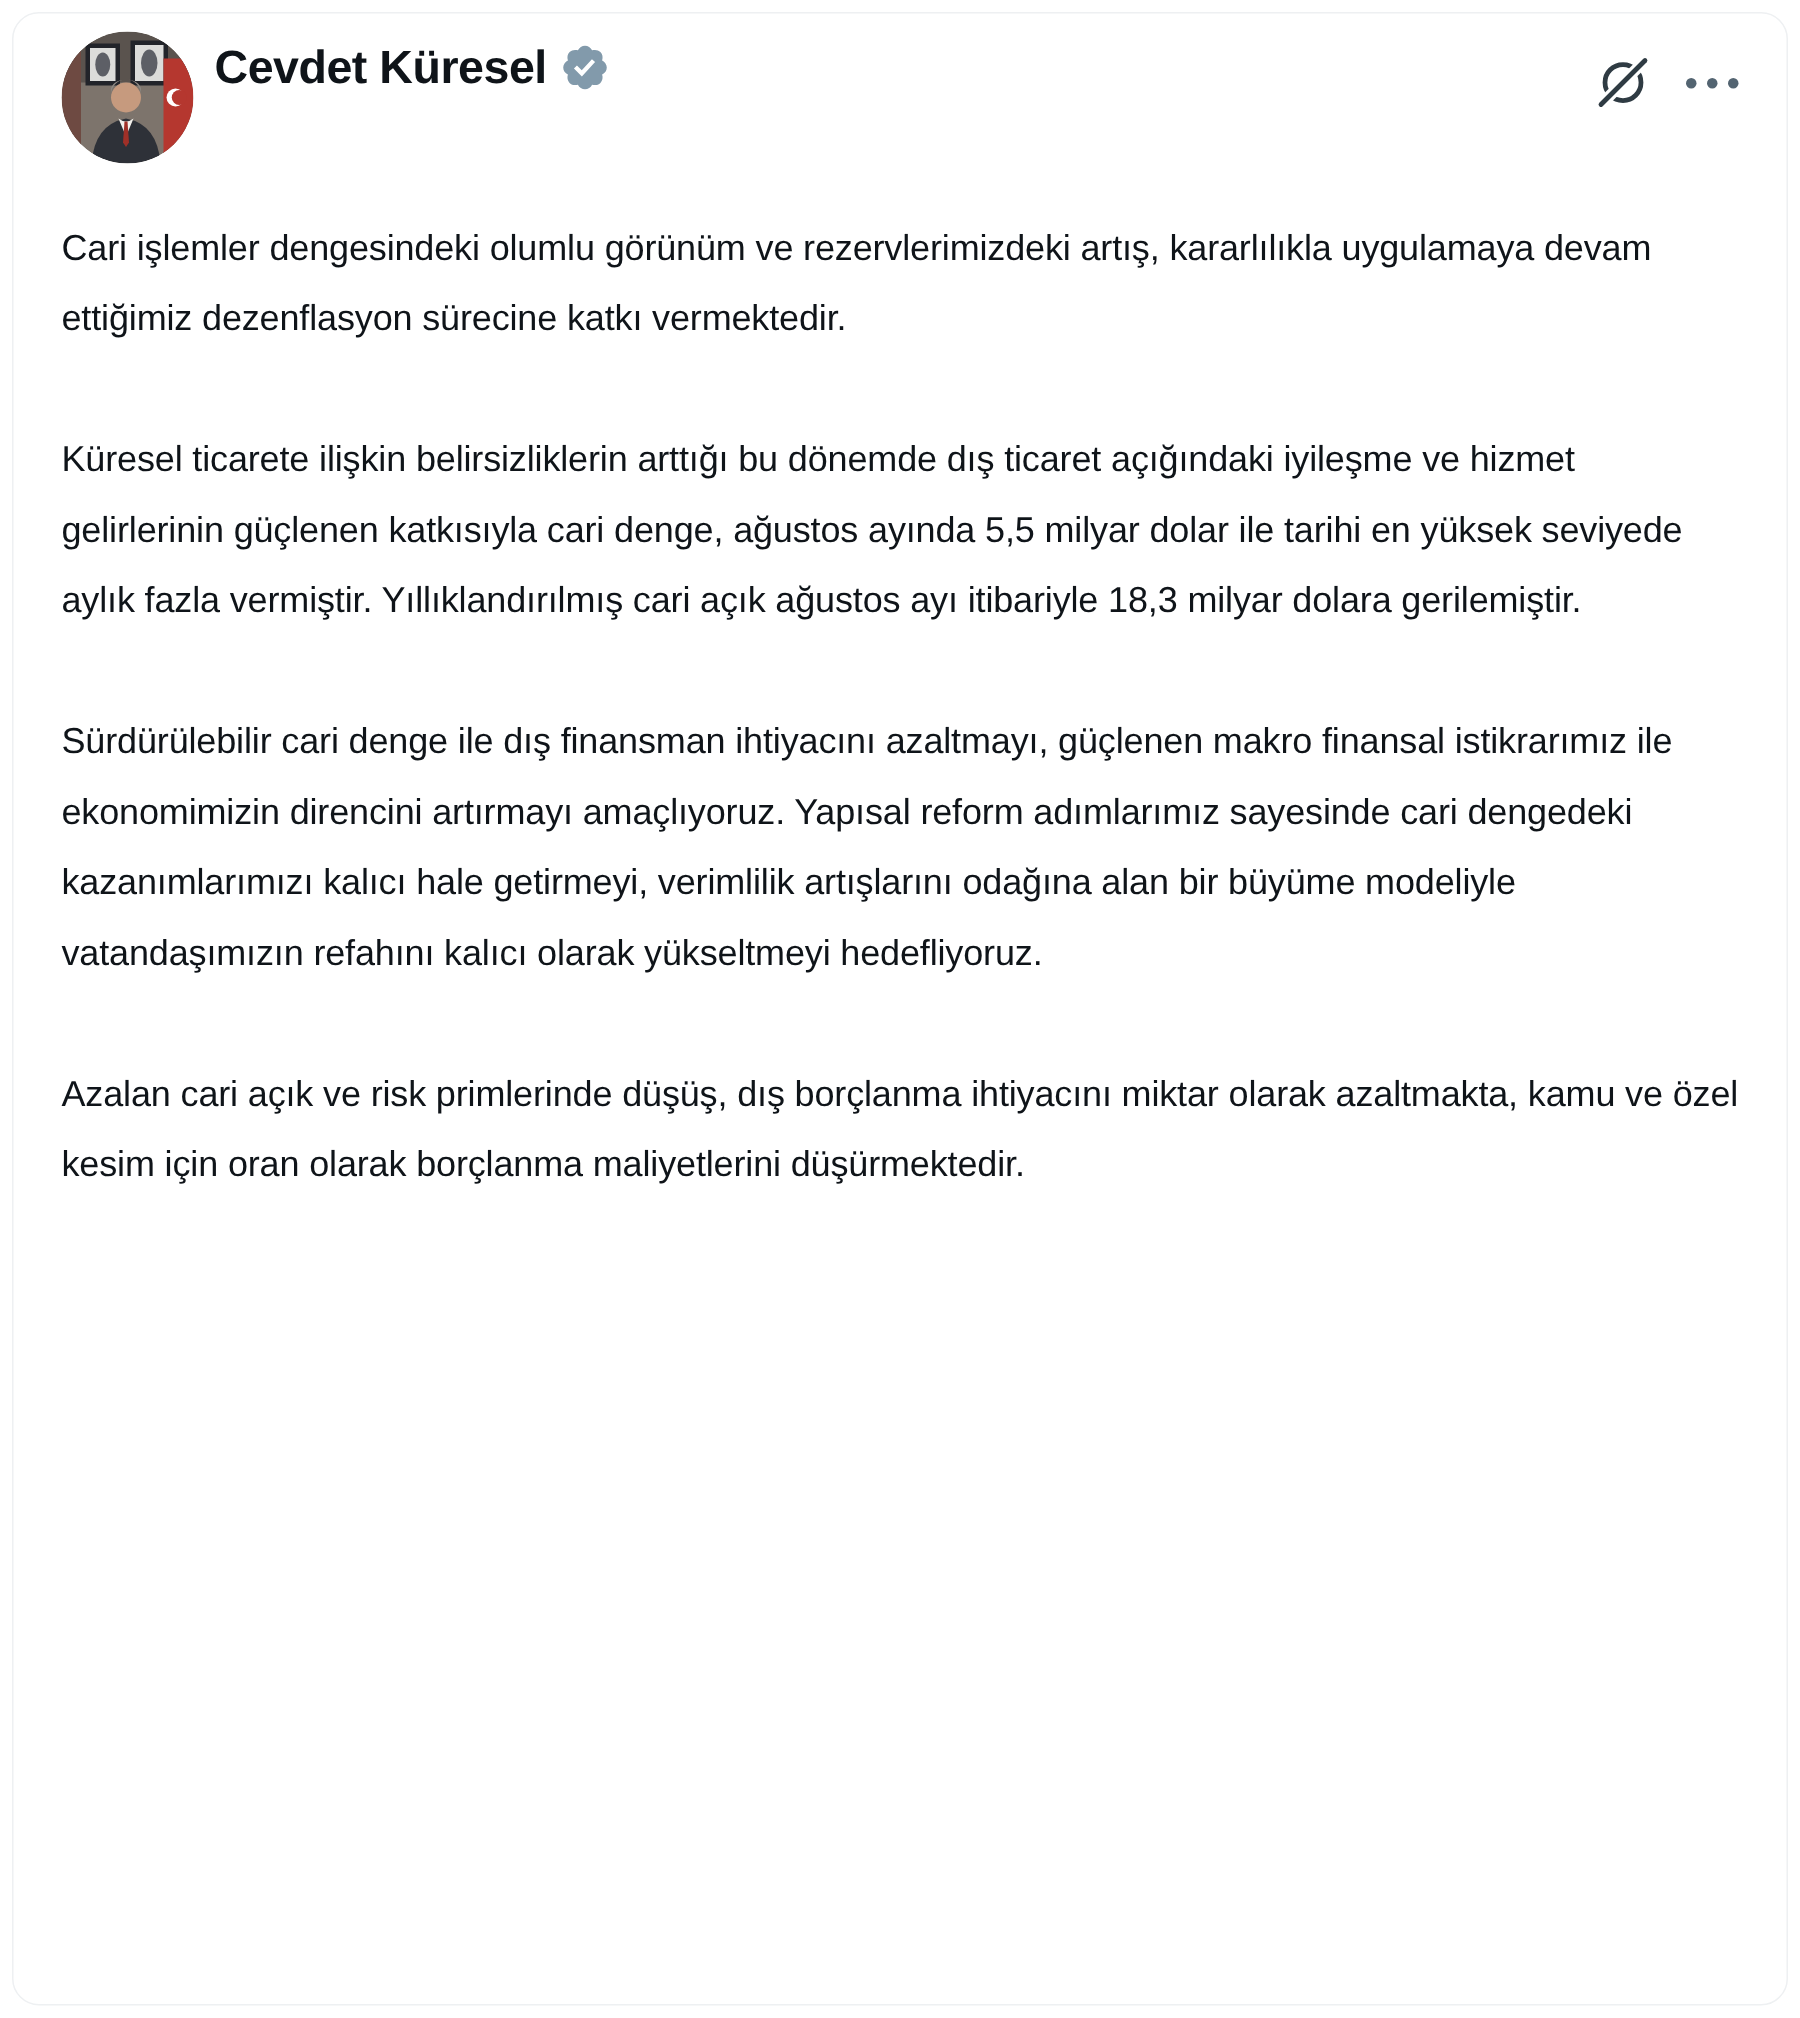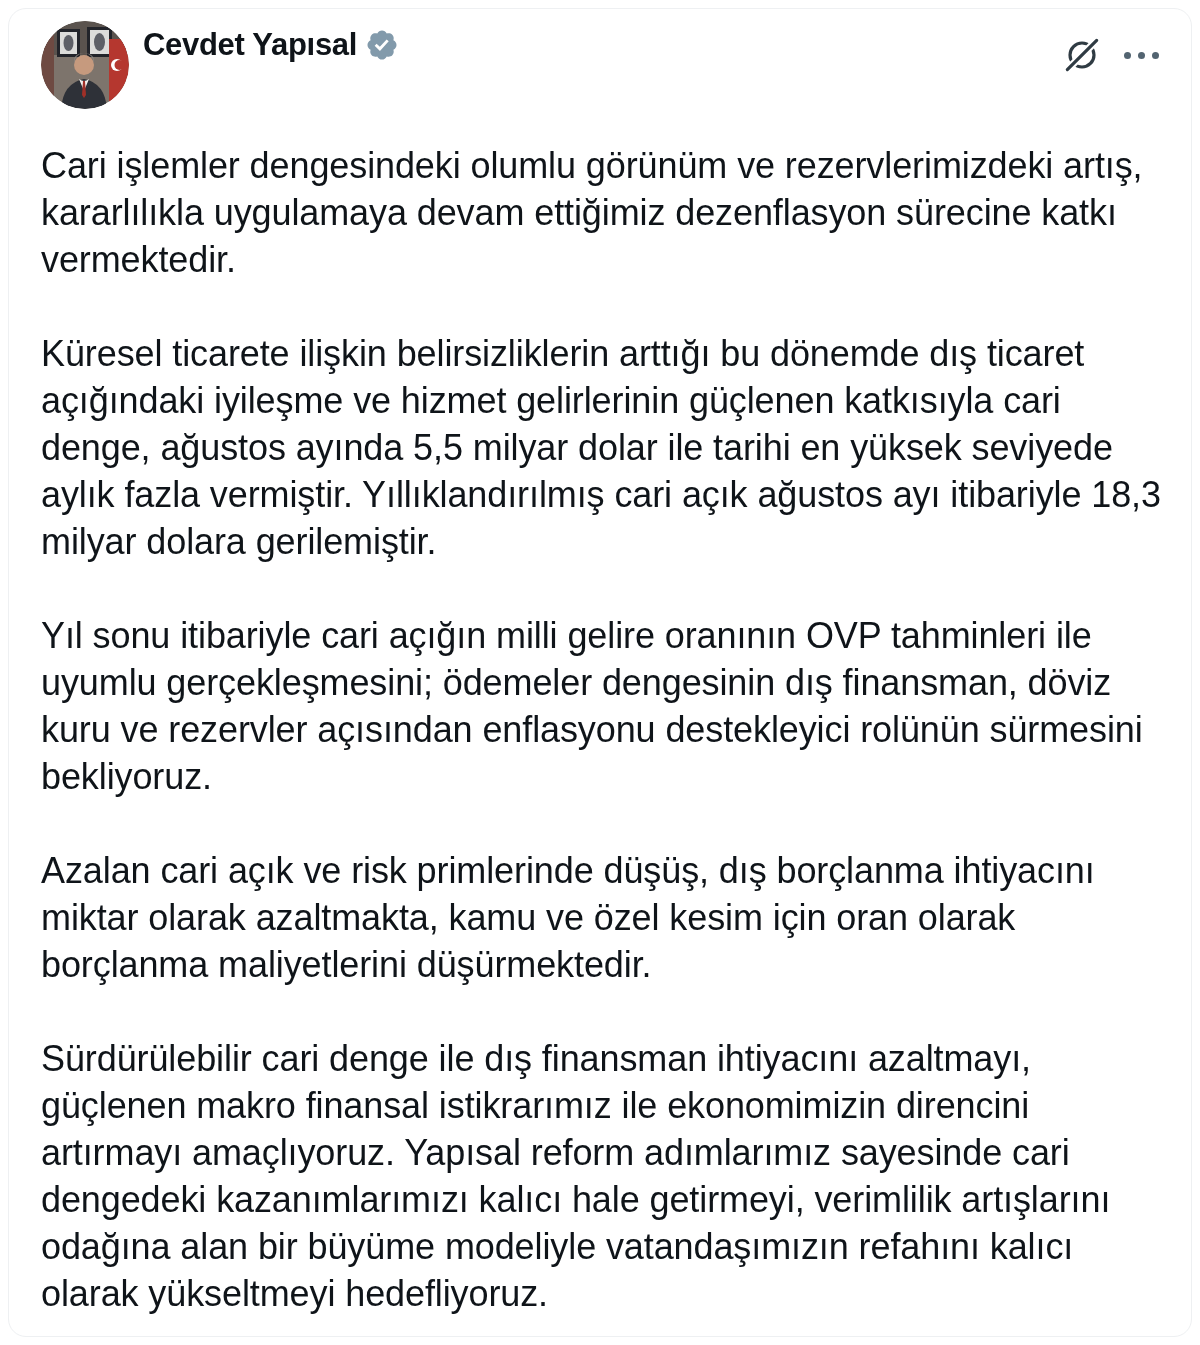--- a/index.html
+++ b/index.html
@@ -85,21 +85,21 @@
   .dots i {
     width: 7px; height: 7px;
     border-radius: 50%;
     background: #536471;
     display: block;
   }
   
   .tweet-body {
     margin-top: 33px;
     width: 1120px;
-    font-size: 36px;
+    font-size: 24px;
     line-height: 47px;
     letter-spacing: -0.1px;
     color: #0f1419;
   }
   .tweet-body p { margin: 0 0 47px 0; }
   .tweet-body p:last-child { margin-bottom: 0; }
 </style>
 </head>
 <body>
 
@@ -134,21 +134,21 @@
           <path d="M33 42 a10 10 0 0 1 20 0 l0 -3 a10 7 0 0 0 -20 0 z" fill="#8f8a85"></path>
           <path d="M20 88 Q22 62 43 58 Q64 62 66 88 Z" fill="#2e3138"></path>
           <path d="M38 58 L43 70 L48 58 Q43 62 38 58 Z" fill="#f2f0ec"></path>
           <path d="M42 60 L44 60 L45 74 L43 77 L41 74 Z" fill="#a03028"></path>
         </g>
       </svg>
     </div>
 
     <div class="author">
       <div class="name-row">
-        <span class="author-name">Cevdet Yapısal</span>
+        <span class="author-name">Cevdet Küresel</span>
         <span class="badge">
           <svg viewBox="0 0 24 24" width="34" height="34">
             <path fill="#829aab" fill-rule="evenodd" d="M22.25 12c0-1.43-.88-2.67-2.19-3.34.46-1.39.2-2.9-.81-3.91s-2.52-1.27-3.91-.81c-.66-1.31-1.91-2.19-3.34-2.19s-2.67.88-3.33 2.19c-1.4-.46-2.91-.2-3.92.81s-1.26 2.52-.8 3.91c-1.31.67-2.2 1.91-2.2 3.34s.89 2.67 2.2 3.34c-.46 1.39-.21 2.9.8 3.91s2.52 1.26 3.91.81c.67 1.31 1.91 2.19 3.34 2.19s2.68-.88 3.34-2.19c1.39.45 2.9.2 3.91-.81s1.27-2.52.81-3.91c1.31-.67 2.19-1.91 2.19-3.34zm-11.71 4.2L6.8 12.46l1.41-1.42 2.26 2.26 4.8-5.23 1.47 1.36-6.2 6.77z"></path>
           </svg>
         </span>
       </div>
     </div>
 
     <div class="actions">
       <button class="icon-btn" aria-label="Grok actions">
@@ -165,18 +165,17 @@
             <i></i>
           </span>
       </button>
     </div>
 
   </header>
 
   <div class="tweet-body">
     <p>Cari işlemler dengesindeki olumlu görünüm ve rezervlerimizdeki artış, kararlılıkla uygulamaya devam ettiğimiz dezenflasyon sürecine katkı vermektedir.</p>
     <p>Küresel ticarete ilişkin belirsizliklerin arttığı bu dönemde dış ticaret açığındaki iyileşme ve hizmet gelirlerinin güçlenen katkısıyla cari denge, ağustos ayında 5,5 milyar dolar ile tarihi en yüksek seviyede aylık fazla vermiştir. Yıllıklandırılmış cari açık ağustos ayı itibariyle 18,3 milyar dolara gerilemiştir.</p>
-    <p>Yıl sonu itibariyle cari açığın milli gelire oranının OVP tahminleri ile uyumlu gerçekleşmesini; ödemeler dengesinin dış finansman, döviz kuru ve rezervler açısından enflasyonu destekleyici rolünün sürmesini bekliyoruz.</p>
+    <p>Sürdürülebilir cari denge ile dış finansman ihtiyacını azaltmayı, güçlenen makro finansal istikrarımız ile ekonomimizin direncini artırmayı amaçlıyoruz. Yapısal reform adımlarımız sayesinde cari dengedeki kazanımlarımızı kalıcı hale getirmeyi, verimlilik artışlarını odağına alan bir büyüme modeliyle vatandaşımızın refahını kalıcı olarak yükseltmeyi hedefliyoruz.</p>
     <p>Azalan cari açık ve risk primlerinde düşüş, dış borçlanma ihtiyacını miktar olarak azaltmakta, kamu ve özel kesim için oran olarak borçlanma maliyetlerini düşürmektedir.</p>
-    <p>Sürdürülebilir cari denge ile dış finansman ihtiyacını azaltmayı, güçlenen makro finansal istikrarımız ile ekonomimizin direncini artırmayı amaçlıyoruz. Yapısal reform adımlarımız sayesinde cari dengedeki kazanımlarımızı kalıcı hale getirmeyi, verimlilik artışlarını odağına alan bir büyüme modeliyle vatandaşımızın refahını kalıcı olarak yükseltmeyi hedefliyoruz.</p>
   </div>
 
 </article>
 
 </body></html>

